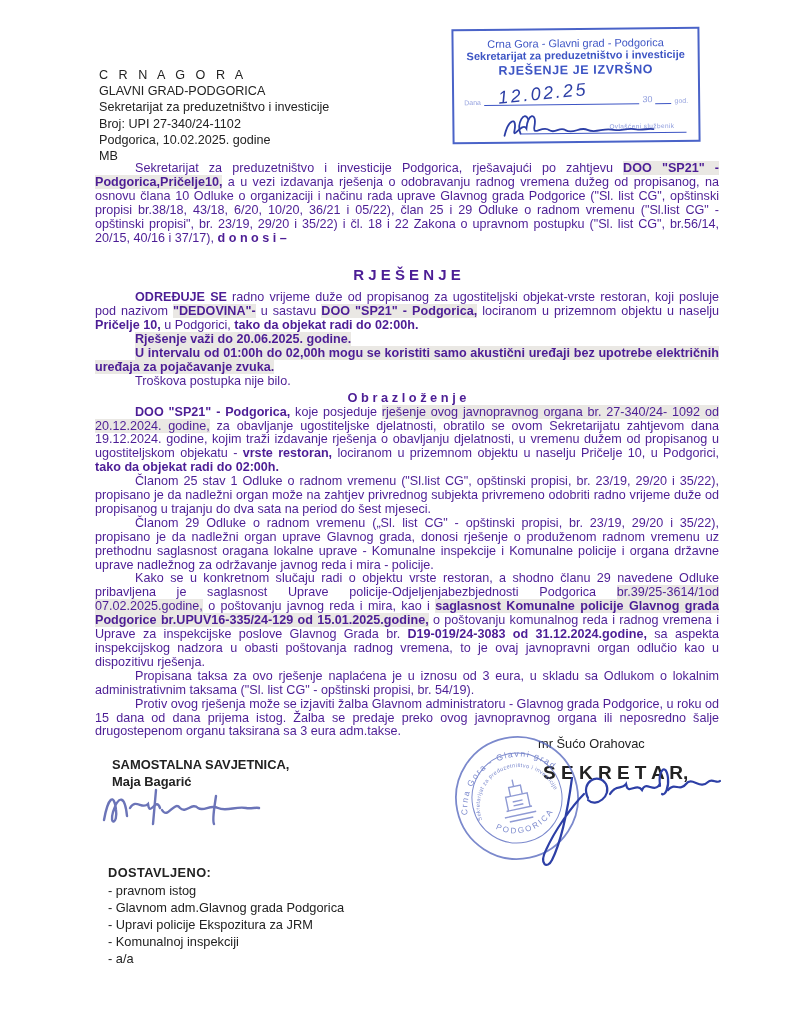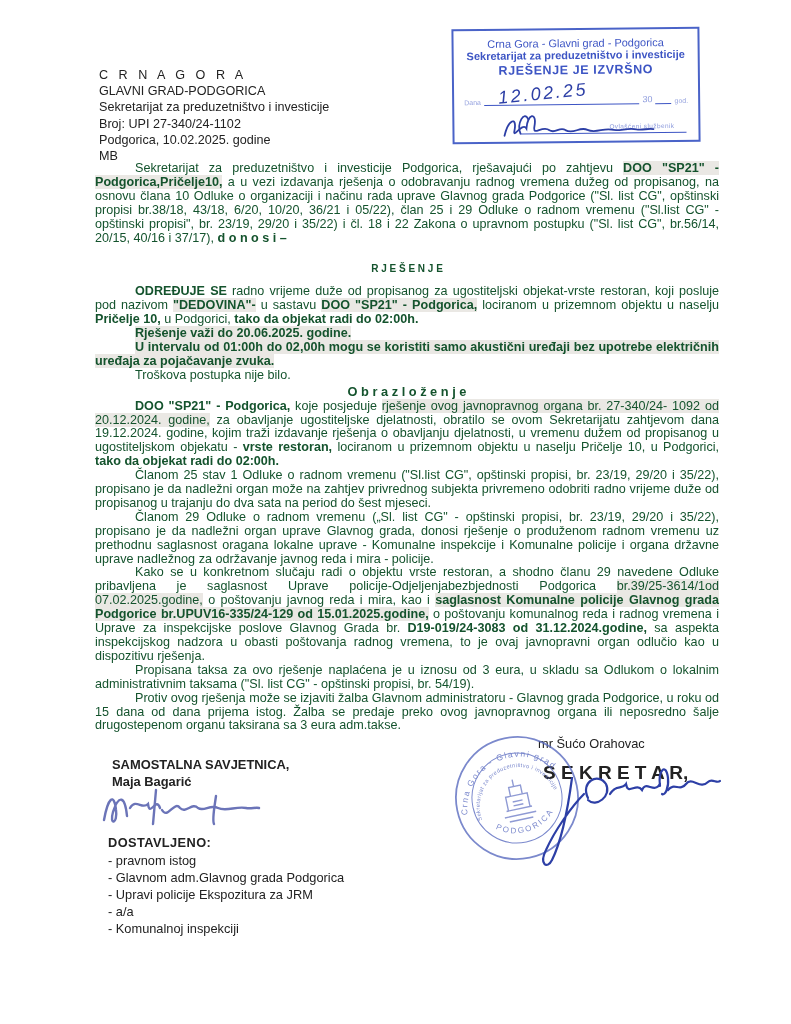--- a/index.html
+++ b/index.html
@@ -30,35 +30,35 @@
   .st-20{font-size:9px;opacity:.6;}
   .st-20line{width:16px;border-bottom:1px solid currentColor;height:2px;}
   .st-god{font-size:7px;opacity:.55;}
   .st-sig-row{position:relative;height:34px;}
   .st-line{position:absolute;left:58px;right:4px;bottom:5px;border-bottom:1px solid currentColor;}
   .st-officer{position:absolute;right:16px;bottom:9px;font-size:6.5px;opacity:.6;letter-spacing:.4px;}
   .st-scribble{position:absolute;left:36px;bottom:-4px;overflow:visible;}
   
   .body-text{
     position:absolute;left:95px;top:162px;width:624px;
-    font-size:12.6px;line-height:13.9px;text-align:justify;color:#14532d;
+    font-size:12.6px;line-height:13.9px;text-align:justify;color:#4c1d95;
   }
   .para{margin:0;text-indent:40px;}
-  .heading{text-align:center;font-weight:bold;font-size:10px;margin:17px 0 9px;text-indent:0;}
+  .heading{text-align:center;font-weight:bold;font-size:15px;margin:23px 0 9px;text-indent:0;}
   .heading-2{margin:2px 0 1px;font-size:12.8px;}
   .hl{background:#eae8e4;}
   b{font-weight:bold;}
   
   .sig-right-name{position:absolute;left:538px;top:736px;font-weight:normal;font-size:12.8px;white-space:nowrap;}
   .sig-right-title{position:absolute;left:543px;top:762px;font-weight:bold;font-size:19px;white-space:nowrap;}
   .round-stamp{position:absolute;left:450px;top:731px;opacity:.8;transform:rotate(-12deg);}
   .sig-orahovac{position:absolute;left:528px;top:756px;overflow:visible;pointer-events:none;}
   .sig-left{position:absolute;left:112px;top:757px;font-size:12.9px;font-weight:bold;line-height:16.5px;}
   .sig-maja{position:absolute;left:96px;top:780px;overflow:visible;pointer-events:none;}
-  .distribution{position:absolute;left:108px;top:834px;font-size:12.8px;line-height:17px;}
+  .distribution{position:absolute;left:108px;top:864px;font-size:12.8px;line-height:17px;}
   .dist-label{font-weight:bold;letter-spacing:.4px;margin-bottom:1px;}
 </style>
 </head>
 <body>
 
 <div class="page">
 
   <div class="letterhead">
     <div class="lh-country">C R N A   G O R A</div>
     <div>GLAVNI GRAD-PODGORICA</div>
@@ -161,17 +161,17 @@
       <path d="M66,30 C72,40 78,20 84,28 C90,34 96,22 102,28 C108,32 114,24 122,28 C130,32 140,26 150,28 C155,29 160,27 163,28"></path>
       <path d="M120,16 C118,30 116,40 118,44"></path>
     </g>
   </svg>
 
   <div class="distribution">
     <div class="dist-label">DOSTAVLJENO:</div>
     <div class="dist-item">- pravnom istog</div>
     <div class="dist-item">- Glavnom adm.Glavnog grada Podgorica</div>
     <div class="dist-item">- Upravi policije Ekspozitura za JRM</div>
+    <div class="dist-item">- Komunalnoj inspekciji</div>
     <div class="dist-item">- a/a</div>
-    <div class="dist-item">- Komunalnoj inspekciji</div>
   </div>
 
 </div>
 
 </body></html>

